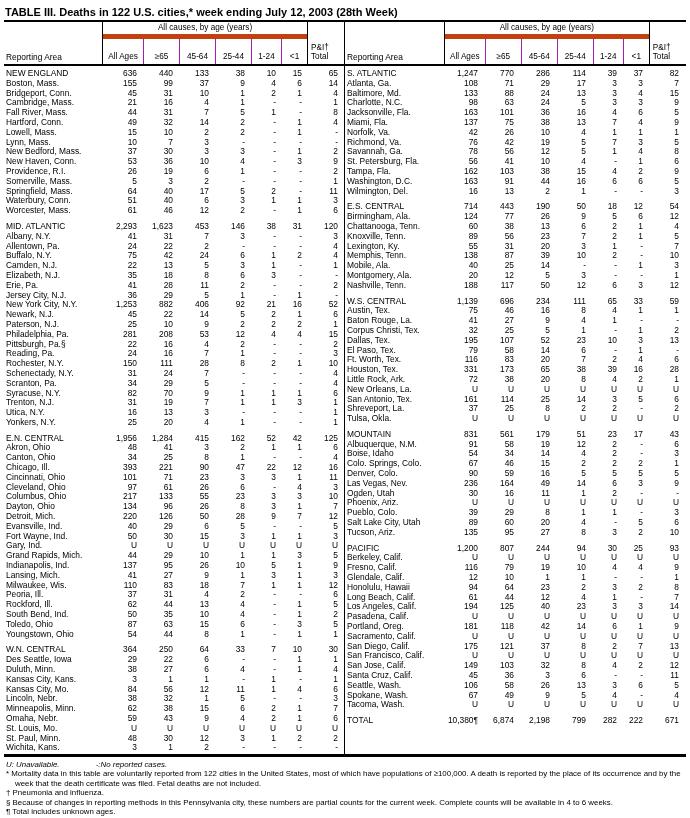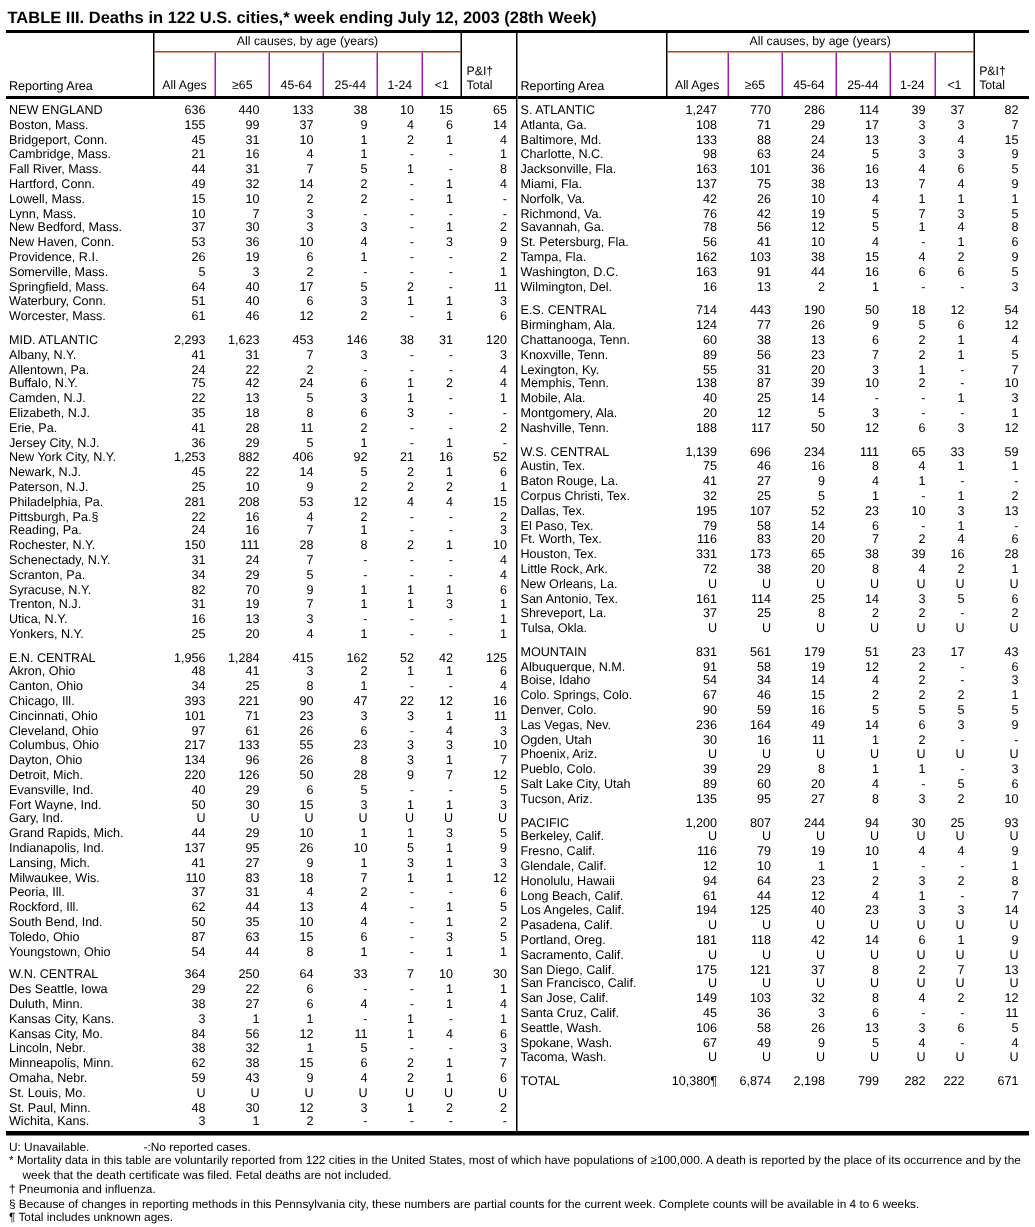--- a/index.html
+++ b/index.html
@@ -29,21 +29,21 @@
   .hdr{display:flex;border-bottom:2px solid #000;height:42px;}
   .hdr-ra{
     width:101px;box-sizing:border-box;display:flex;align-items:flex-end;
     padding:0 0 2px 2px;font-size:8.4px;
   }
   .hdr-mid{
     display:flex;flex-direction:column;
     border-left:1px solid #000;border-right:1px solid #000;
   }
   .hdr-group{
-    font-size:8.2px;text-align:center;border-bottom:1px solid #c2410c;
+    font-size:8.2px;text-align:center;border-bottom:5px solid #c2410c;
     height:12px;line-height:12px;white-space:nowrap;overflow:hidden;
   }
   .hdr-ages{display:flex;flex:1;}
   .hcell{
     box-sizing:border-box;display:flex;align-items:flex-end;justify-content:center;
     text-align:center;font-size:8.2px;line-height:8.8px;padding-bottom:2px;
   }
   .hcell + .hcell{border-left:1px solid #a21caf;}
   .hdr-pi{
     width:37px;box-sizing:border-box;display:flex;align-items:flex-end;
@@ -60,21 +60,21 @@
   .w1{width:36px;padding-right:8px;}
   .w2{width:36px;padding-right:8px;}
   .w3{width:36px;padding-right:8px;}
   .w4{width:30px;padding-right:7px;}
   .w5{width:26px;padding-right:7px;}
   .w6{width:34px;padding-right:5px;}
   .hw0{width:40px;}.hw1{width:36px;}.hw2{width:36px;}
   .hw3{width:36px;}.hw4{width:30px;}.hw5{width:26px;}
   
   .footnotes{padding:3px 2px 0 2px;font-size:7.9px;line-height:9.4px;}
-  .legend{white-space:nowrap;}
+  .legend{white-space:nowrap;font-style:italic;}
   .legend .lg-left{margin-right:34px;}
   .note{padding-left:9px;text-indent:-9px;}
 </style>
 </head>
 <body>
 
 <div class="title">TABLE III. Deaths in 122 U.S. cities,* week ending July 12, 2003 (28th Week)</div>
 
 <div class="table-wrap">
   <div class="halves">

